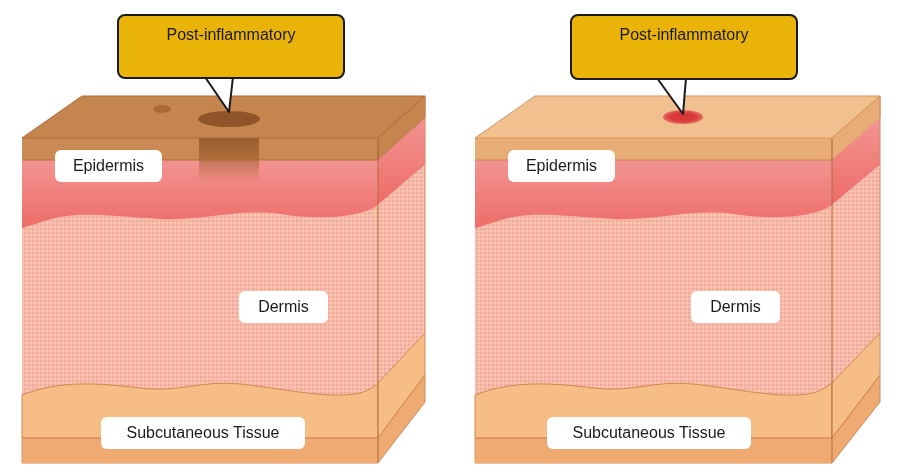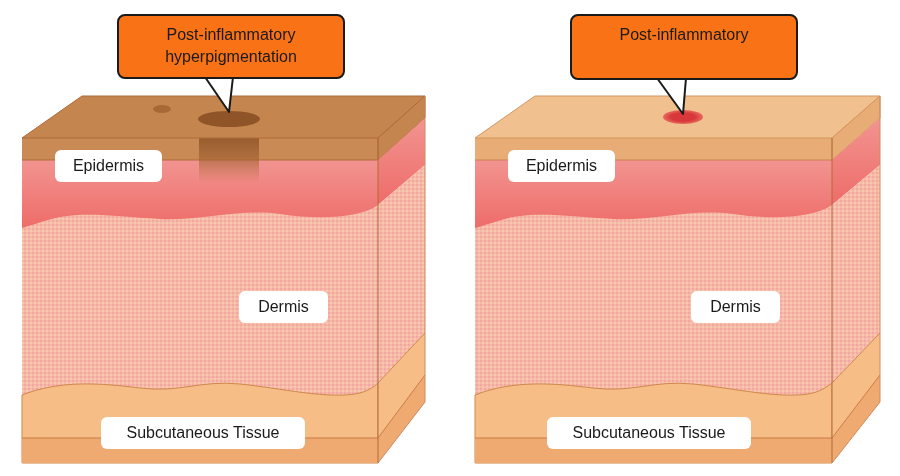--- a/index.html
+++ b/index.html
@@ -4,21 +4,21 @@
 <style>
   html, body { margin:0; padding:0; background:#ffffff; }
   body { width:900px; height:476px; position:relative; overflow:hidden; font-family:"Liberation Sans", sans-serif; }
   svg.scene { position:absolute; left:0; top:0; }
   .label {
     position:absolute; background:#ffffff; border-radius:6px;
     font-size:16px; color:#1a1a1a; text-align:center; line-height:32px; height:32px;
     padding:0 16px; box-sizing:border-box; white-space:nowrap;
   }
   .callout {
-    position:absolute; background:#f97316; border:2px solid #1a1a1a; border-radius:8px;
+    position:absolute; background:#eab308; border:2px solid #1a1a1a; border-radius:8px;
     font-size:16px; color:#1a1a1a; text-align:center; line-height:22px;
     box-sizing:border-box; padding:8px 6px;
   }
 </style>
 </head>
 <body>
 
 <svg class="scene" width="900" height="476" viewBox="0 0 900 476">
   <defs>
     <pattern id="dermisPat" width="4" height="4" patternUnits="userSpaceOnUse">
@@ -94,21 +94,20 @@
     <line x1="832" y1="383" x2="880" y2="333" stroke="#d0884a" stroke-width="1"></line>
     <line x1="832" y1="138" x2="832" y2="463" stroke="#b06a3a" stroke-width="1"></line>
     <line x1="880" y1="96" x2="880" y2="402" stroke="#d08a60" stroke-width="1"></line>
     <line x1="832" y1="463" x2="880" y2="402" stroke="#d08a60" stroke-width="1"></line>
     <polygon points="657,78 683,114 686,78" fill="#ffffff" stroke="#1a1a1a" stroke-width="2" stroke-linejoin="round"></polygon>
   </g>
 </svg>
 
 <div class="callout" style="left:117px; top:14px; width:228px; height:65px;">
   <div>Post-inflammatory</div>
-  <div>hyperpigmentation</div>
 </div>
 <div class="label" style="left:55px; top:150px; width:107px;">Epidermis</div>
 <div class="label" style="left:239px; top:291px; width:89px;">Dermis</div>
 <div class="label" style="left:101px; top:417px; width:204px;">Subcutaneous Tissue</div>
 
 <div class="callout" style="left:570px; top:14px; width:228px; height:66px;">
   <div>Post-inflammatory</div>
 </div>
 <div class="label" style="left:508px; top:150px; width:107px;">Epidermis</div>
 <div class="label" style="left:691px; top:291px; width:89px;">Dermis</div>

